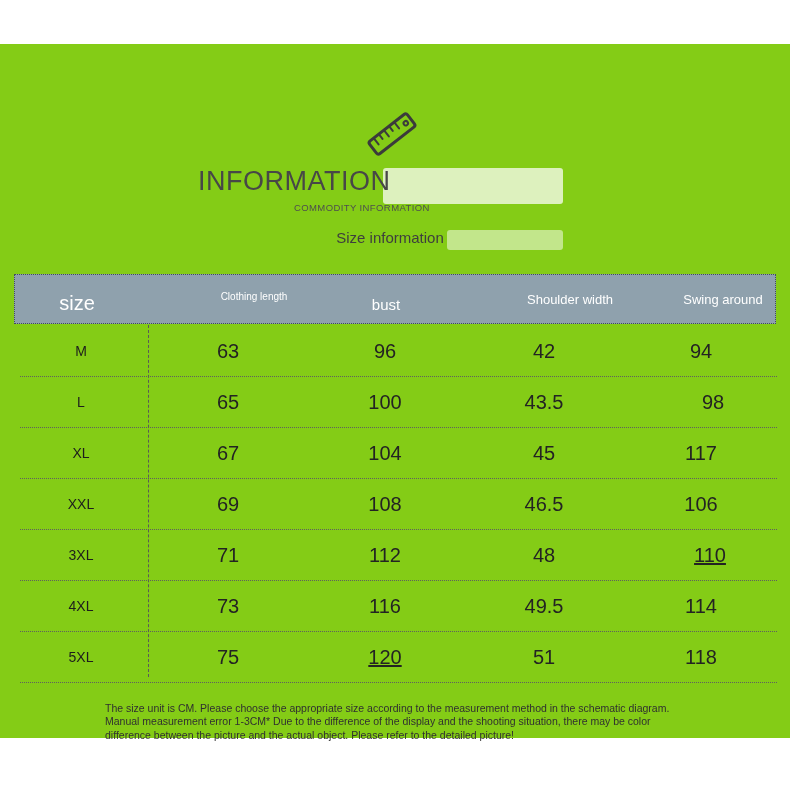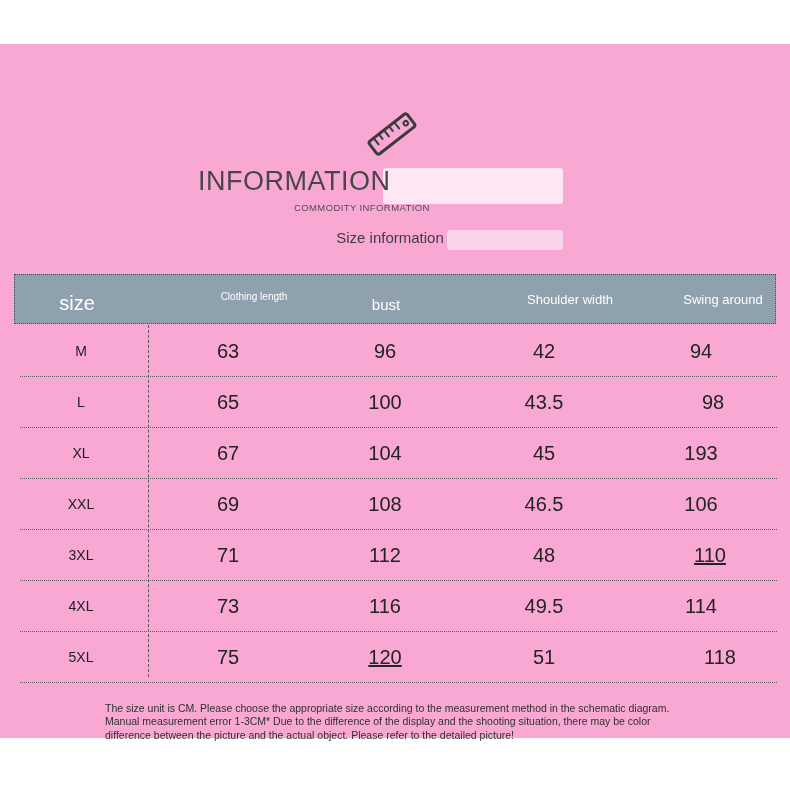--- a/index.html
+++ b/index.html
@@ -47,21 +47,21 @@
     position:absolute;left:148px;top:281px;height:352px;width:0;
     border-left:1px dashed #5a5a5a;
   }
   .footer{position:absolute;left:105px;top:658px;color:#303030;}
   .fline{font-size:10.5px;line-height:13.4px;white-space:nowrap;}
 </style>
 </head>
 <body>
 
 <div class="stage">
-  <div class="panel" style="background: #f9a8d4;">
+  <div class="panel" style="background: #84cc16;">
     <div class="ghost ghost1"></div>
     <div class="ghost ghost2"></div>
 
     <svg class="ruler" width="64" height="64" viewBox="0 0 64 64">
       <g transform="rotate(-38 32 32)" stroke="#3b3b3b" fill="none" stroke-linecap="round">
         <rect x="8" y="24" width="48" height="16" rx="2.5" stroke-width="3"></rect>
         <line x1="15" y1="25" x2="15" y2="32" stroke-width="2"></line>
         <line x1="21.5" y1="25" x2="21.5" y2="30" stroke-width="2"></line>
         <line x1="28" y1="25" x2="28" y2="32" stroke-width="2"></line>
         <line x1="34.5" y1="25" x2="34.5" y2="30" stroke-width="2"></line>
@@ -95,21 +95,21 @@
           <span class="cell" style="left: 208px;">65</span>
           <span class="cell" style="left: 365px;">100</span>
           <span class="cell" style="left: 524px;">43.5</span>
           <span class="cell" style="left: 681px; margin-left: 12px;">98</span>
         </div>
         <div class="trow">
           <span class="cell size-cell" style="left: 61px;">XL</span>
           <span class="cell" style="left: 208px;">67</span>
           <span class="cell" style="left: 365px;">104</span>
           <span class="cell" style="left: 524px;">45</span>
-          <span class="cell" style="left: 681px;">193</span>
+          <span class="cell" style="left: 681px;">117</span>
         </div>
         <div class="trow">
           <span class="cell size-cell" style="left: 61px;">XXL</span>
           <span class="cell" style="left: 208px;">69</span>
           <span class="cell" style="left: 365px;">108</span>
           <span class="cell" style="left: 524px;">46.5</span>
           <span class="cell" style="left: 681px;">106</span>
         </div>
         <div class="trow">
           <span class="cell size-cell" style="left: 61px;">3XL</span>
@@ -123,21 +123,21 @@
           <span class="cell" style="left: 208px;">73</span>
           <span class="cell" style="left: 365px;">116</span>
           <span class="cell" style="left: 524px;">49.5</span>
           <span class="cell" style="left: 681px;">114</span>
         </div>
         <div class="trow">
           <span class="cell size-cell" style="left: 61px;">5XL</span>
           <span class="cell" style="left: 208px;">75</span>
           <span class="cell" style="left: 365px; text-decoration: underline;">120</span>
           <span class="cell" style="left: 524px;">51</span>
-          <span class="cell" style="left: 700px;">118</span>
+          <span class="cell" style="left: 681px;">118</span>
         </div>
       </div>
     <div class="vline"></div>
 
     <div class="footer">
       <div class="fline">The size unit is CM. Please choose the appropriate size according to the measurement method in the schematic diagram.</div>
       <div class="fline">Manual measurement error 1-3CM* Due to the difference of the display and the shooting situation, there may be color</div>
       <div class="fline">difference between the picture and the actual object. Please refer to the detailed picture!</div>
     </div>
   </div>

